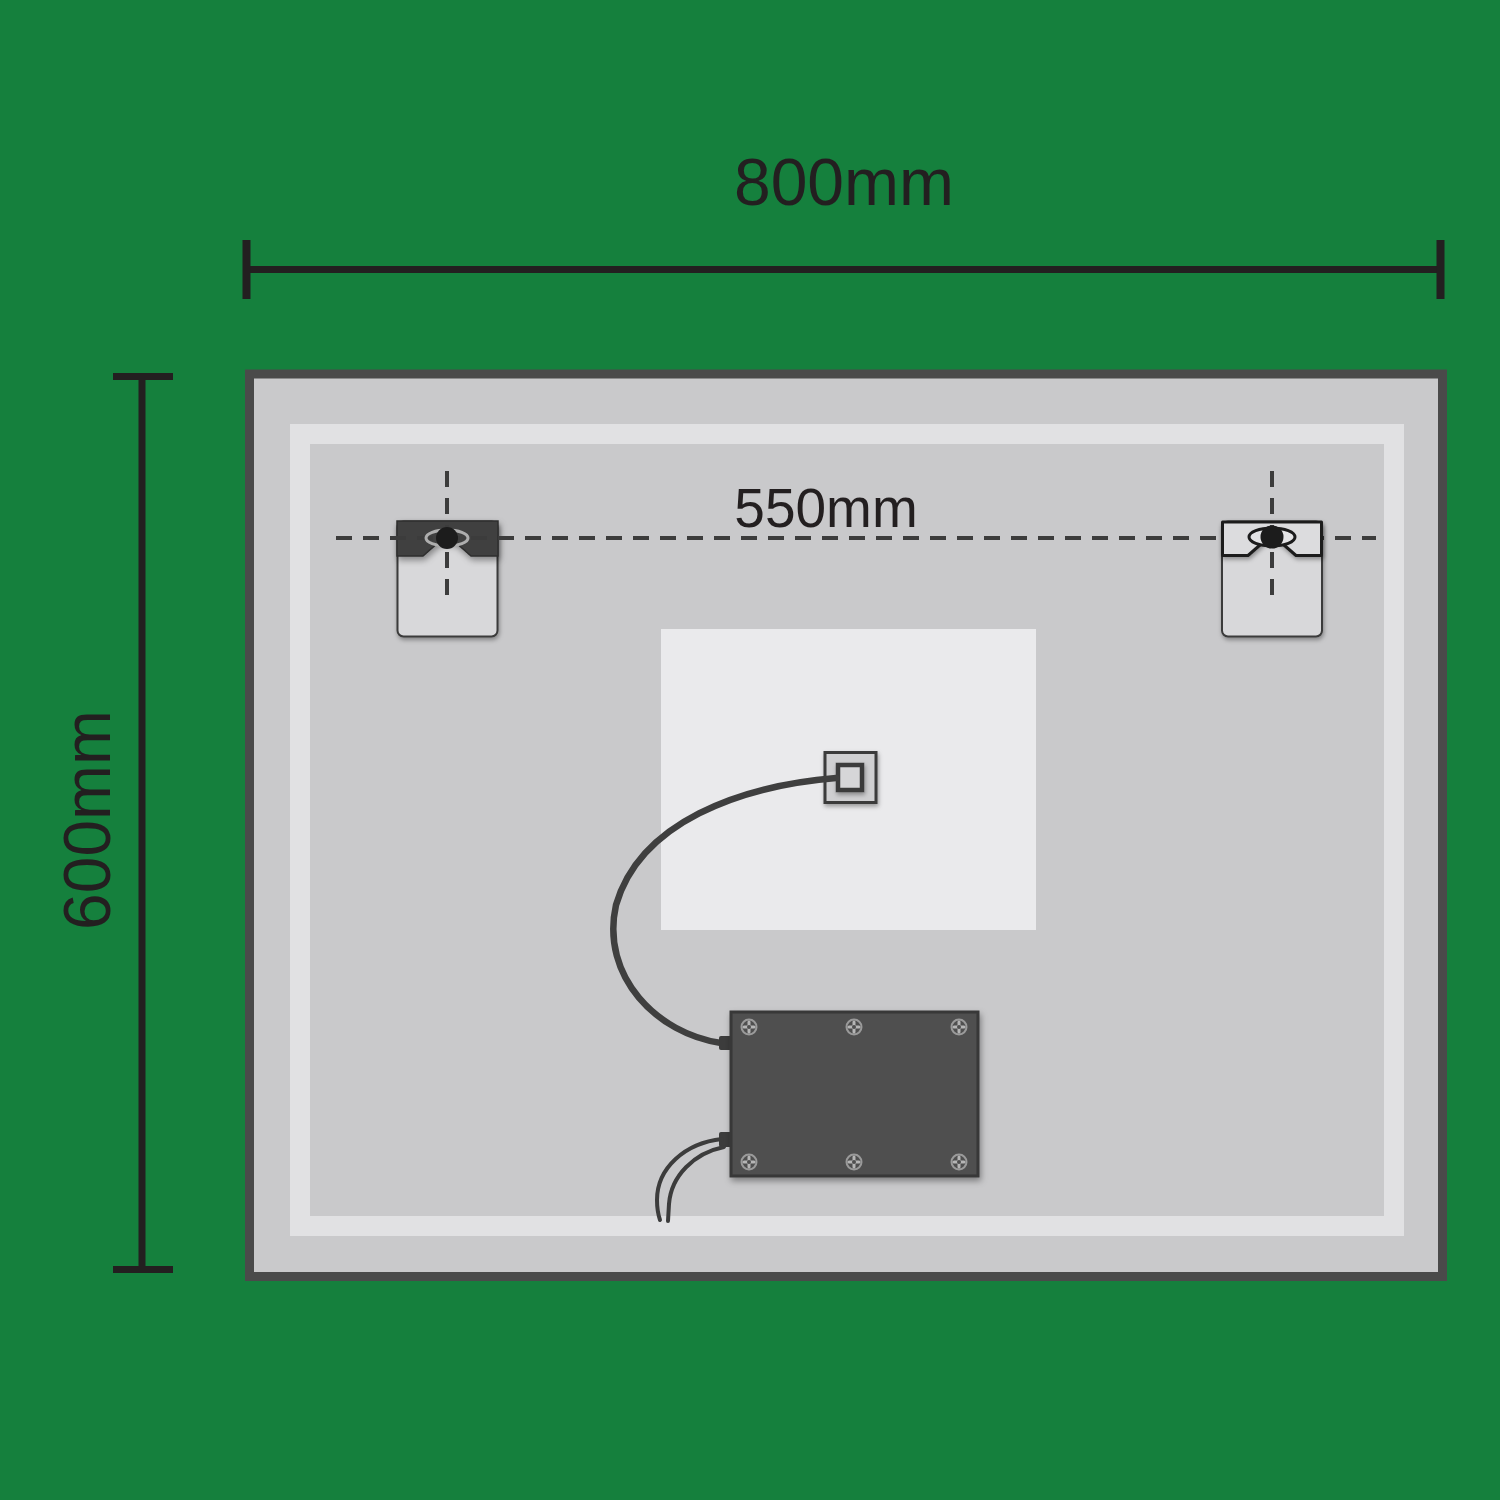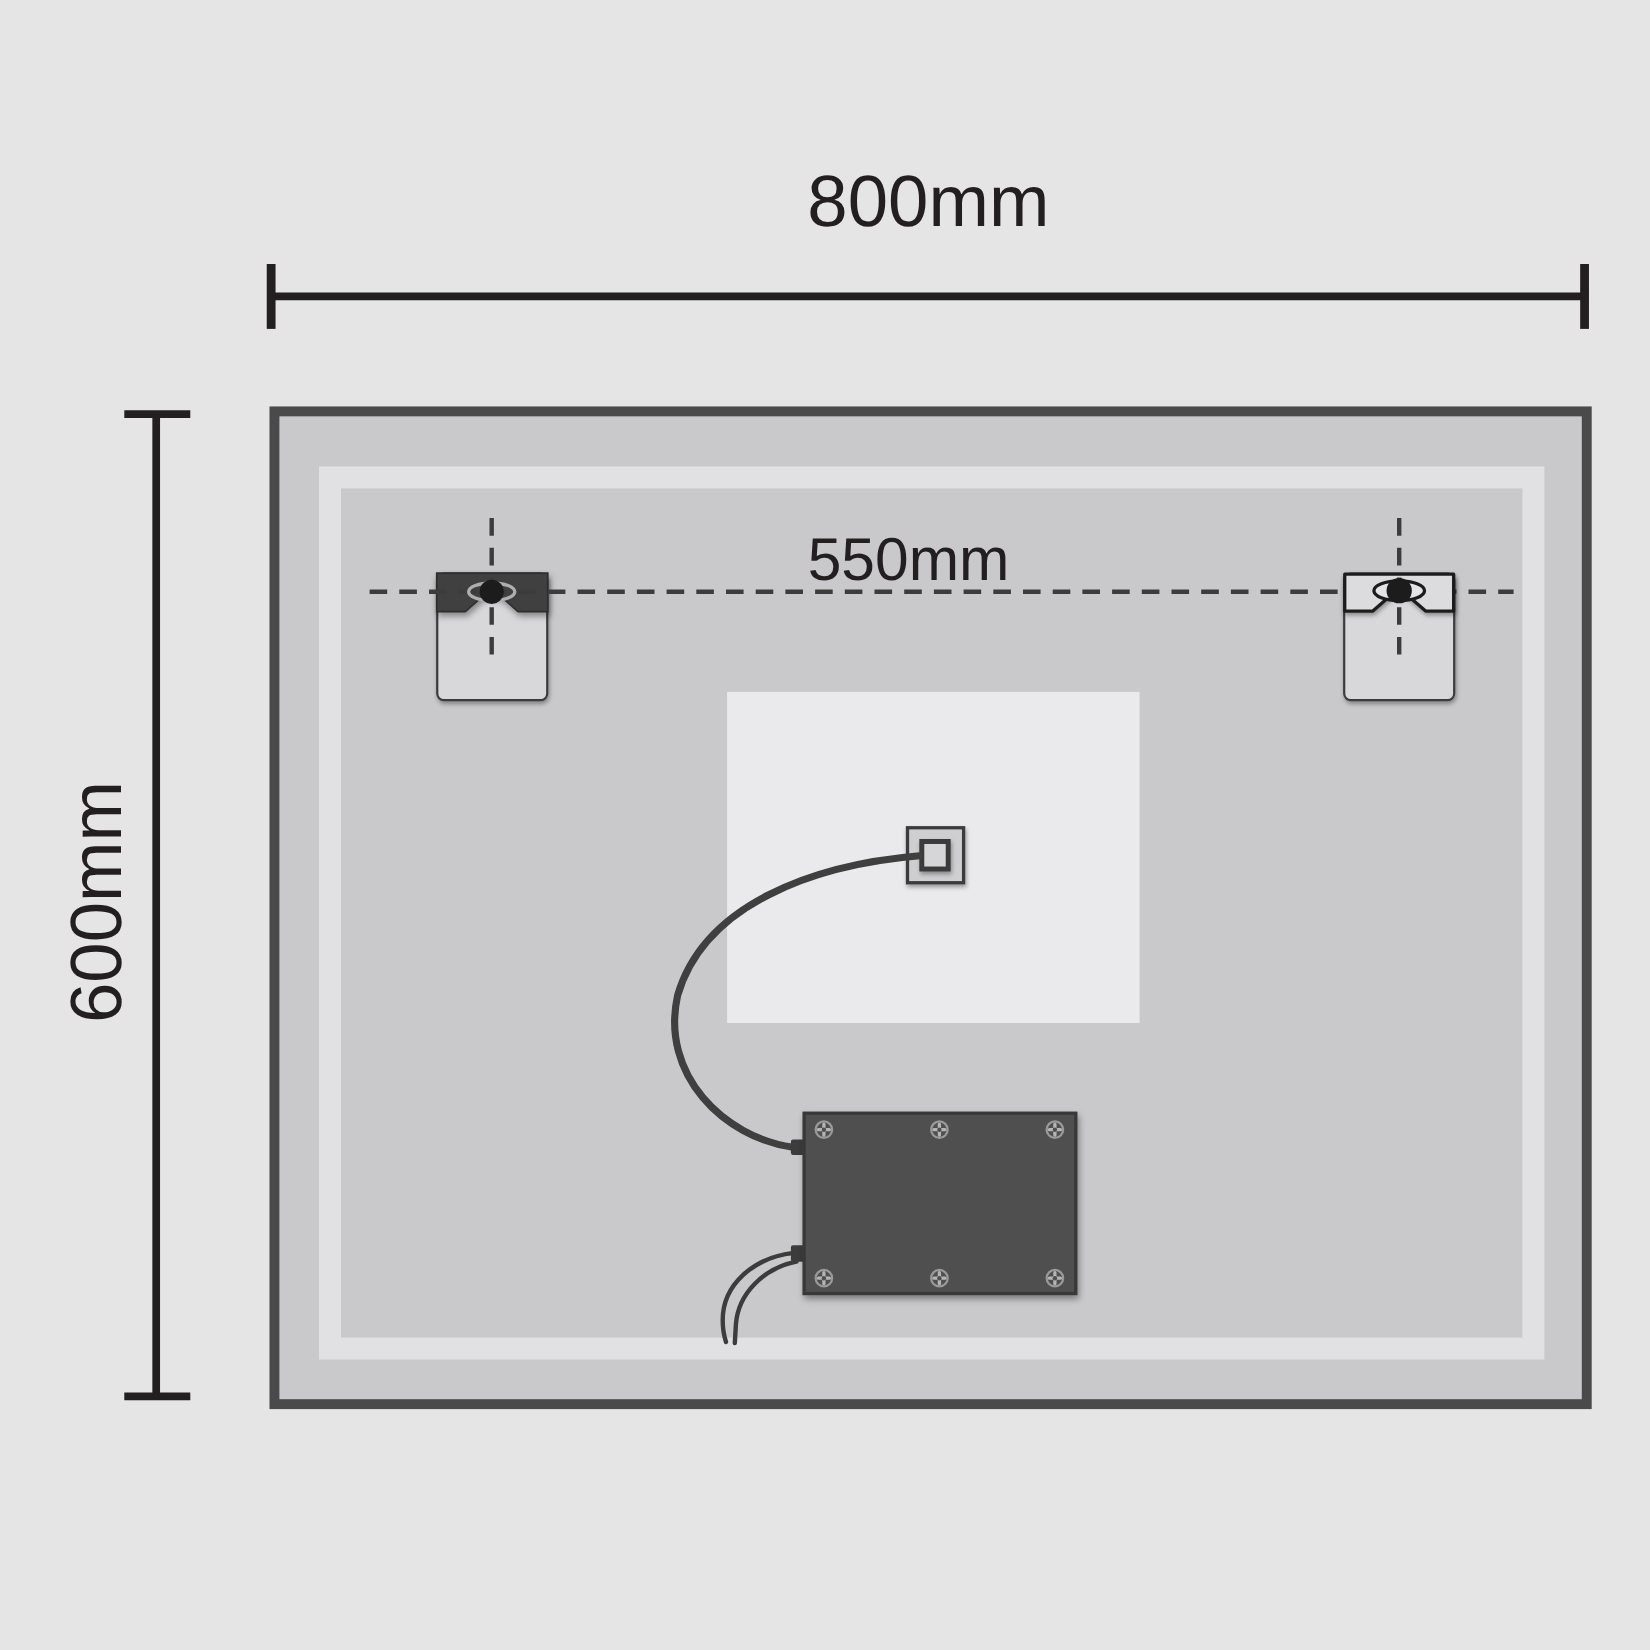--- a/index.html
+++ b/index.html
@@ -5,21 +5,21 @@
   html, body {
     margin: 0;
     padding: 0;
     background: #ffffff;
     font-family: "Liberation Sans", sans-serif;
   }
   .stage {
     position: relative;
     width: 1500px;
     height: 1500px;
-    background: #e5e5e5;
+    background: #15803d;
     overflow: hidden;
   }
   svg { display: block; }
   text {
     font-family: "Liberation Sans", sans-serif;
     fill: #231f20;
   }
   .dim-label-lg { font-size: 66px; }
   .dim-label-md { font-size: 55px; }
 </style>

